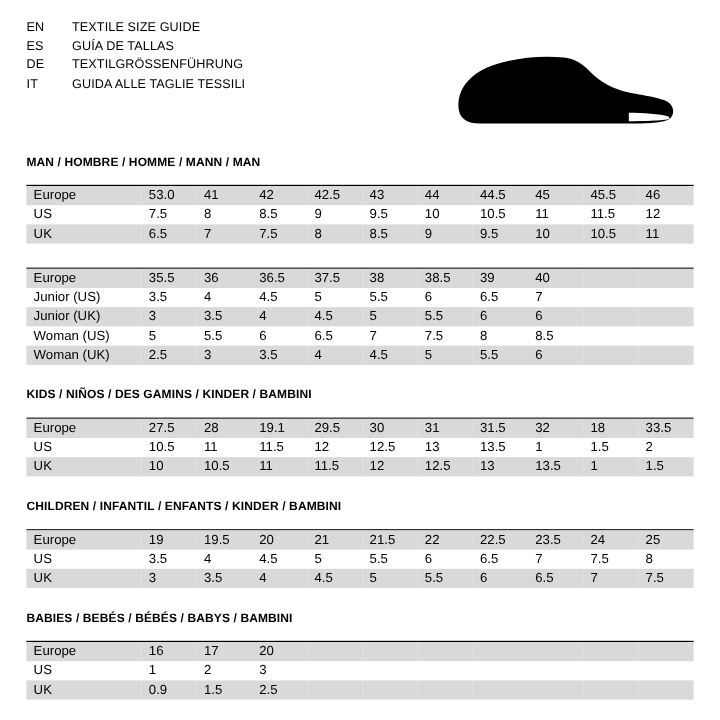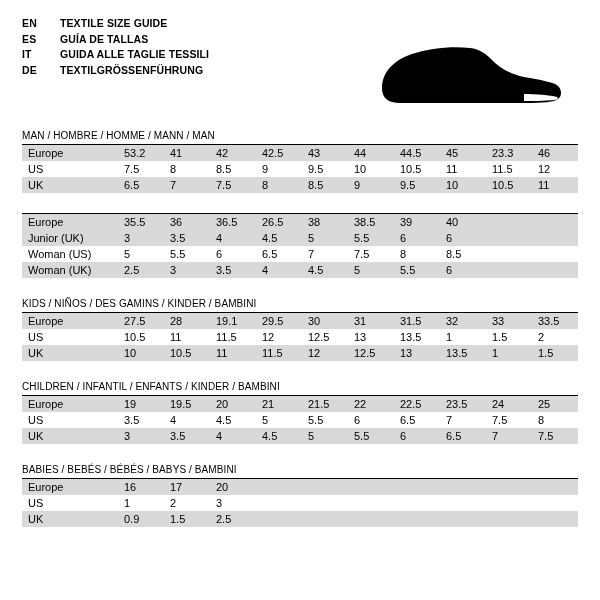--- a/index.html
+++ b/index.html
@@ -32,25 +32,25 @@
     font-size: 10.5px;
     line-height: 15.5px;
   }
   .lang-table td {
     padding: 0 0 0 0;
     vertical-align: top;
     white-space: nowrap;
   }
   .lang-code {
     width: 38px;
-    font-weight: bold;
+    font-weight: normal;
     letter-spacing: 0.2px;
   }
   .lang-title {
-    font-weight: bold;
+    font-weight: normal;
     letter-spacing: 0.1px;
   }
 
   .shoe-wrap {
     position: absolute;
     top: 26px;
     right: 14px;
     width: 190px;
     height: 66px;
   }
@@ -61,23 +61,23 @@
     font-weight: bold;
     letter-spacing: 0.2px;
   }
 
   
   .block {
     margin-top: 20px;
   }
   .block-title {
     font-size: 10px;
-    font-weight: normal;
+    font-weight: bold;
     letter-spacing: 0.1px;
-    padding-bottom: 3px;
+    padding-bottom: 13px;
   }
   .divider {
     height: 1px;
     background: #000000;
     width: 100%;
   }
   table.sizes {
     border-collapse: collapse;
     width: 100%;
     font-size: 11px;
@@ -114,26 +114,26 @@
       <tbody>
         <tr>
           <td class="lang-code">EN</td>
           <td class="lang-title">TEXTILE SIZE GUIDE</td>
         </tr>
         <tr>
           <td class="lang-code">ES</td>
           <td class="lang-title">GUÍA DE TALLAS</td>
         </tr>
         <tr>
+          <td class="lang-code">DE</td>
+          <td class="lang-title">TEXTILGRÖSSENFÜHRUNG</td>
+        </tr>
+        <tr>
           <td class="lang-code">IT</td>
           <td class="lang-title">GUIDA ALLE TAGLIE TESSILI</td>
-        </tr>
-        <tr>
-          <td class="lang-code">DE</td>
-          <td class="lang-title">TEXTILGRÖSSENFÜHRUNG</td>
         </tr>
       </tbody>
     </table>
 
     <div class="shoe-wrap">
       <svg viewBox="0 0 190 66" width="190" height="66" aria-hidden="true">
         <path fill="#000000" d="M8 46 C8 30 20 18 38 12 C56 6 78 4 96 6 C106 7 112 12 118 18
                  C126 26 136 32 150 35 C166 38 180 40 184 44
                  C188 48 188 54 184 57 C180 60 170 61 150 61
                  L26 61 C14 61 8 56 8 46 Z"></path>
@@ -144,29 +144,29 @@
   </div>
 
 
   <div class="block first">
     <div class="block-title">MAN / HOMBRE / HOMME / MANN / MAN</div>
     <div class="divider"></div>
     <table class="sizes">
       <tbody>
         <tr class="shaded">
           <td class="label">Europe</td>
-          <td>53.2</td>
+          <td>53.0</td>
           <td>41</td>
           <td>42</td>
           <td>42.5</td>
           <td>43</td>
           <td>44</td>
           <td>44.5</td>
           <td>45</td>
-          <td>23.3</td>
+          <td>45.5</td>
           <td>46</td>
         </tr>
         <tr>
           <td class="label">US</td>
           <td>7.5</td>
           <td>8</td>
           <td>8.5</td>
           <td>9</td>
           <td>9.5</td>
           <td>10</td>
@@ -194,25 +194,38 @@
 
   <div class="block">
     <div class="divider"></div>
     <table class="sizes">
       <tbody>
         <tr class="shaded">
           <td class="label">Europe</td>
           <td>35.5</td>
           <td>36</td>
           <td>36.5</td>
-          <td>26.5</td>
+          <td>37.5</td>
           <td>38</td>
           <td>38.5</td>
           <td>39</td>
           <td>40</td>
+          <td></td>
+          <td></td>
+        </tr>
+        <tr>
+          <td class="label">Junior (US)</td>
+          <td>3.5</td>
+          <td>4</td>
+          <td>4.5</td>
+          <td>5</td>
+          <td>5.5</td>
+          <td>6</td>
+          <td>6.5</td>
+          <td>7</td>
           <td></td>
           <td></td>
         </tr>
         <tr class="shaded">
           <td class="label">Junior (UK)</td>
           <td>3</td>
           <td>3.5</td>
           <td>4</td>
           <td>4.5</td>
           <td>5</td>
@@ -260,21 +273,21 @@
         <tr class="shaded">
           <td class="label">Europe</td>
           <td>27.5</td>
           <td>28</td>
           <td>19.1</td>
           <td>29.5</td>
           <td>30</td>
           <td>31</td>
           <td>31.5</td>
           <td>32</td>
-          <td>33</td>
+          <td>18</td>
           <td>33.5</td>
         </tr>
         <tr>
           <td class="label">US</td>
           <td>10.5</td>
           <td>11</td>
           <td>11.5</td>
           <td>12</td>
           <td>12.5</td>
           <td>13</td>

